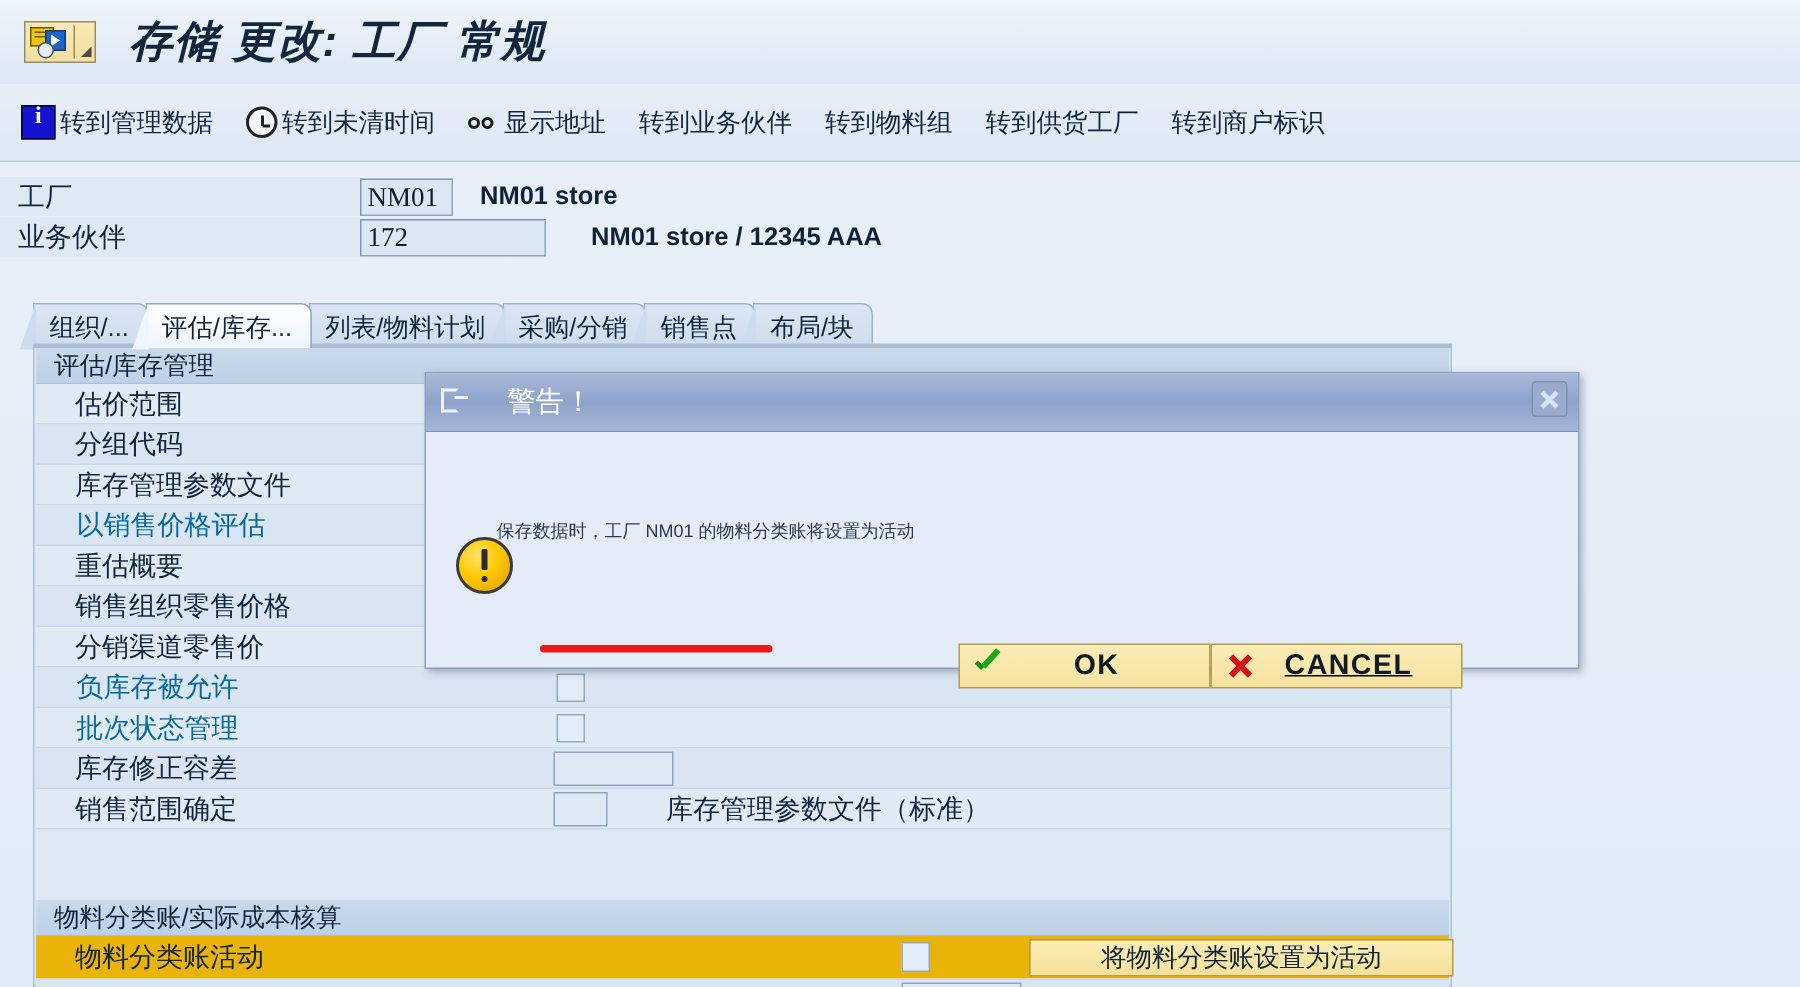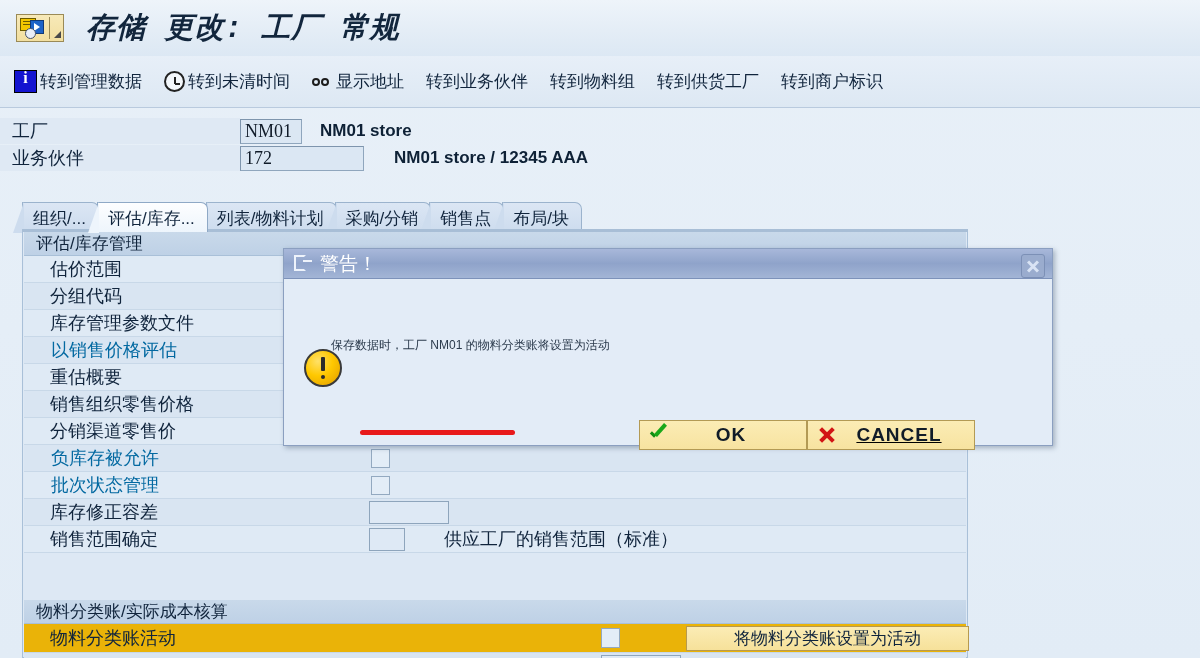--- a/index.html
+++ b/index.html
@@ -58,21 +58,21 @@
     position:absolute; right:13px; top:2px; bottom:2px; width:1px; background:#9a8a56;
   }
   .sys-menu .corner {
     position: absolute; right: 2px; bottom: 3px;
     width: 0; height: 0;
     border-left: 7px solid transparent;
     border-bottom: 7px solid #4a4a4a;
   }
   .app-title {
     margin-left: 22px;
-    font-family: Liberation Mono, monospace;
+    font-family: Liberation Sans, sans-serif;
     font-style: italic; font-weight: bold;
     font-size: 29px; color: #12263d;
     letter-spacing: 1px;
     white-space: nowrap;
   }
 
   
   .toolbar {
     position: absolute; left: 0; top: 56px; width: 1200px; height: 52px;
     background: linear-gradient(180deg,#e7eff8 0%,#dde8f3 100%);
@@ -257,25 +257,26 @@
   .modal {
     position: absolute; left: 283px; top: 248px;
     width: 770px; height: 198px;
     background: #e3ecf7;
     border: 1px solid #8b9fc0;
     box-shadow: 2px 2px 5px rgba(40,60,90,0.35);
     box-sizing: border-box;
     z-index: 50;
   }
   .modal-title {
-    position: relative; height: 30px;
+    position: relative; height: 39px;
     background: linear-gradient(180deg,#a8b8da 0%,#8fa3ca 50%,#a3b5d6 100%);
     border-bottom: 1px solid #7d92ba;
     display: flex; align-items: center;
     box-sizing: border-box;
+    gap: 18px;
   }
   .modal-ico {
     width: 20px; height: 18px; margin-left: 10px; position: relative; flex: none;
   }
   .modal-ico::before {
     content:""; position:absolute; left:0; top:0;
     width:12px; height:16px; border:2px solid #eef3fb; box-sizing:border-box;
     border-right-color: transparent;
   }
   .modal-ico::after {
@@ -476,21 +477,21 @@
             <div class="flabel dim">批次状态管理</div>
             <div class="fcheck"></div>
           </div>
           <div class="frow">
             <div class="flabel">库存修正容差</div>
             <input class="finput w2" value="" style="">
           </div>
           <div class="frow">
             <div class="flabel">销售范围确定</div>
             <input class="finput w3" value="" style="">
-            <div class="ftext">供应工厂的销售范围（标准）</div>
+            <div class="ftext">库存管理参数文件（标准）</div>
           </div>
         </div>
     </div>
 
     <div class="ml-group">
       <div class="group-header">物料分类账/实际成本核算</div>
       <div class="ml-row">
         <div class="flabel">物料分类账活动</div>
         <div class="ml-check"></div>
         <div class="ml-btn">将物料分类账设置为活动</div>

